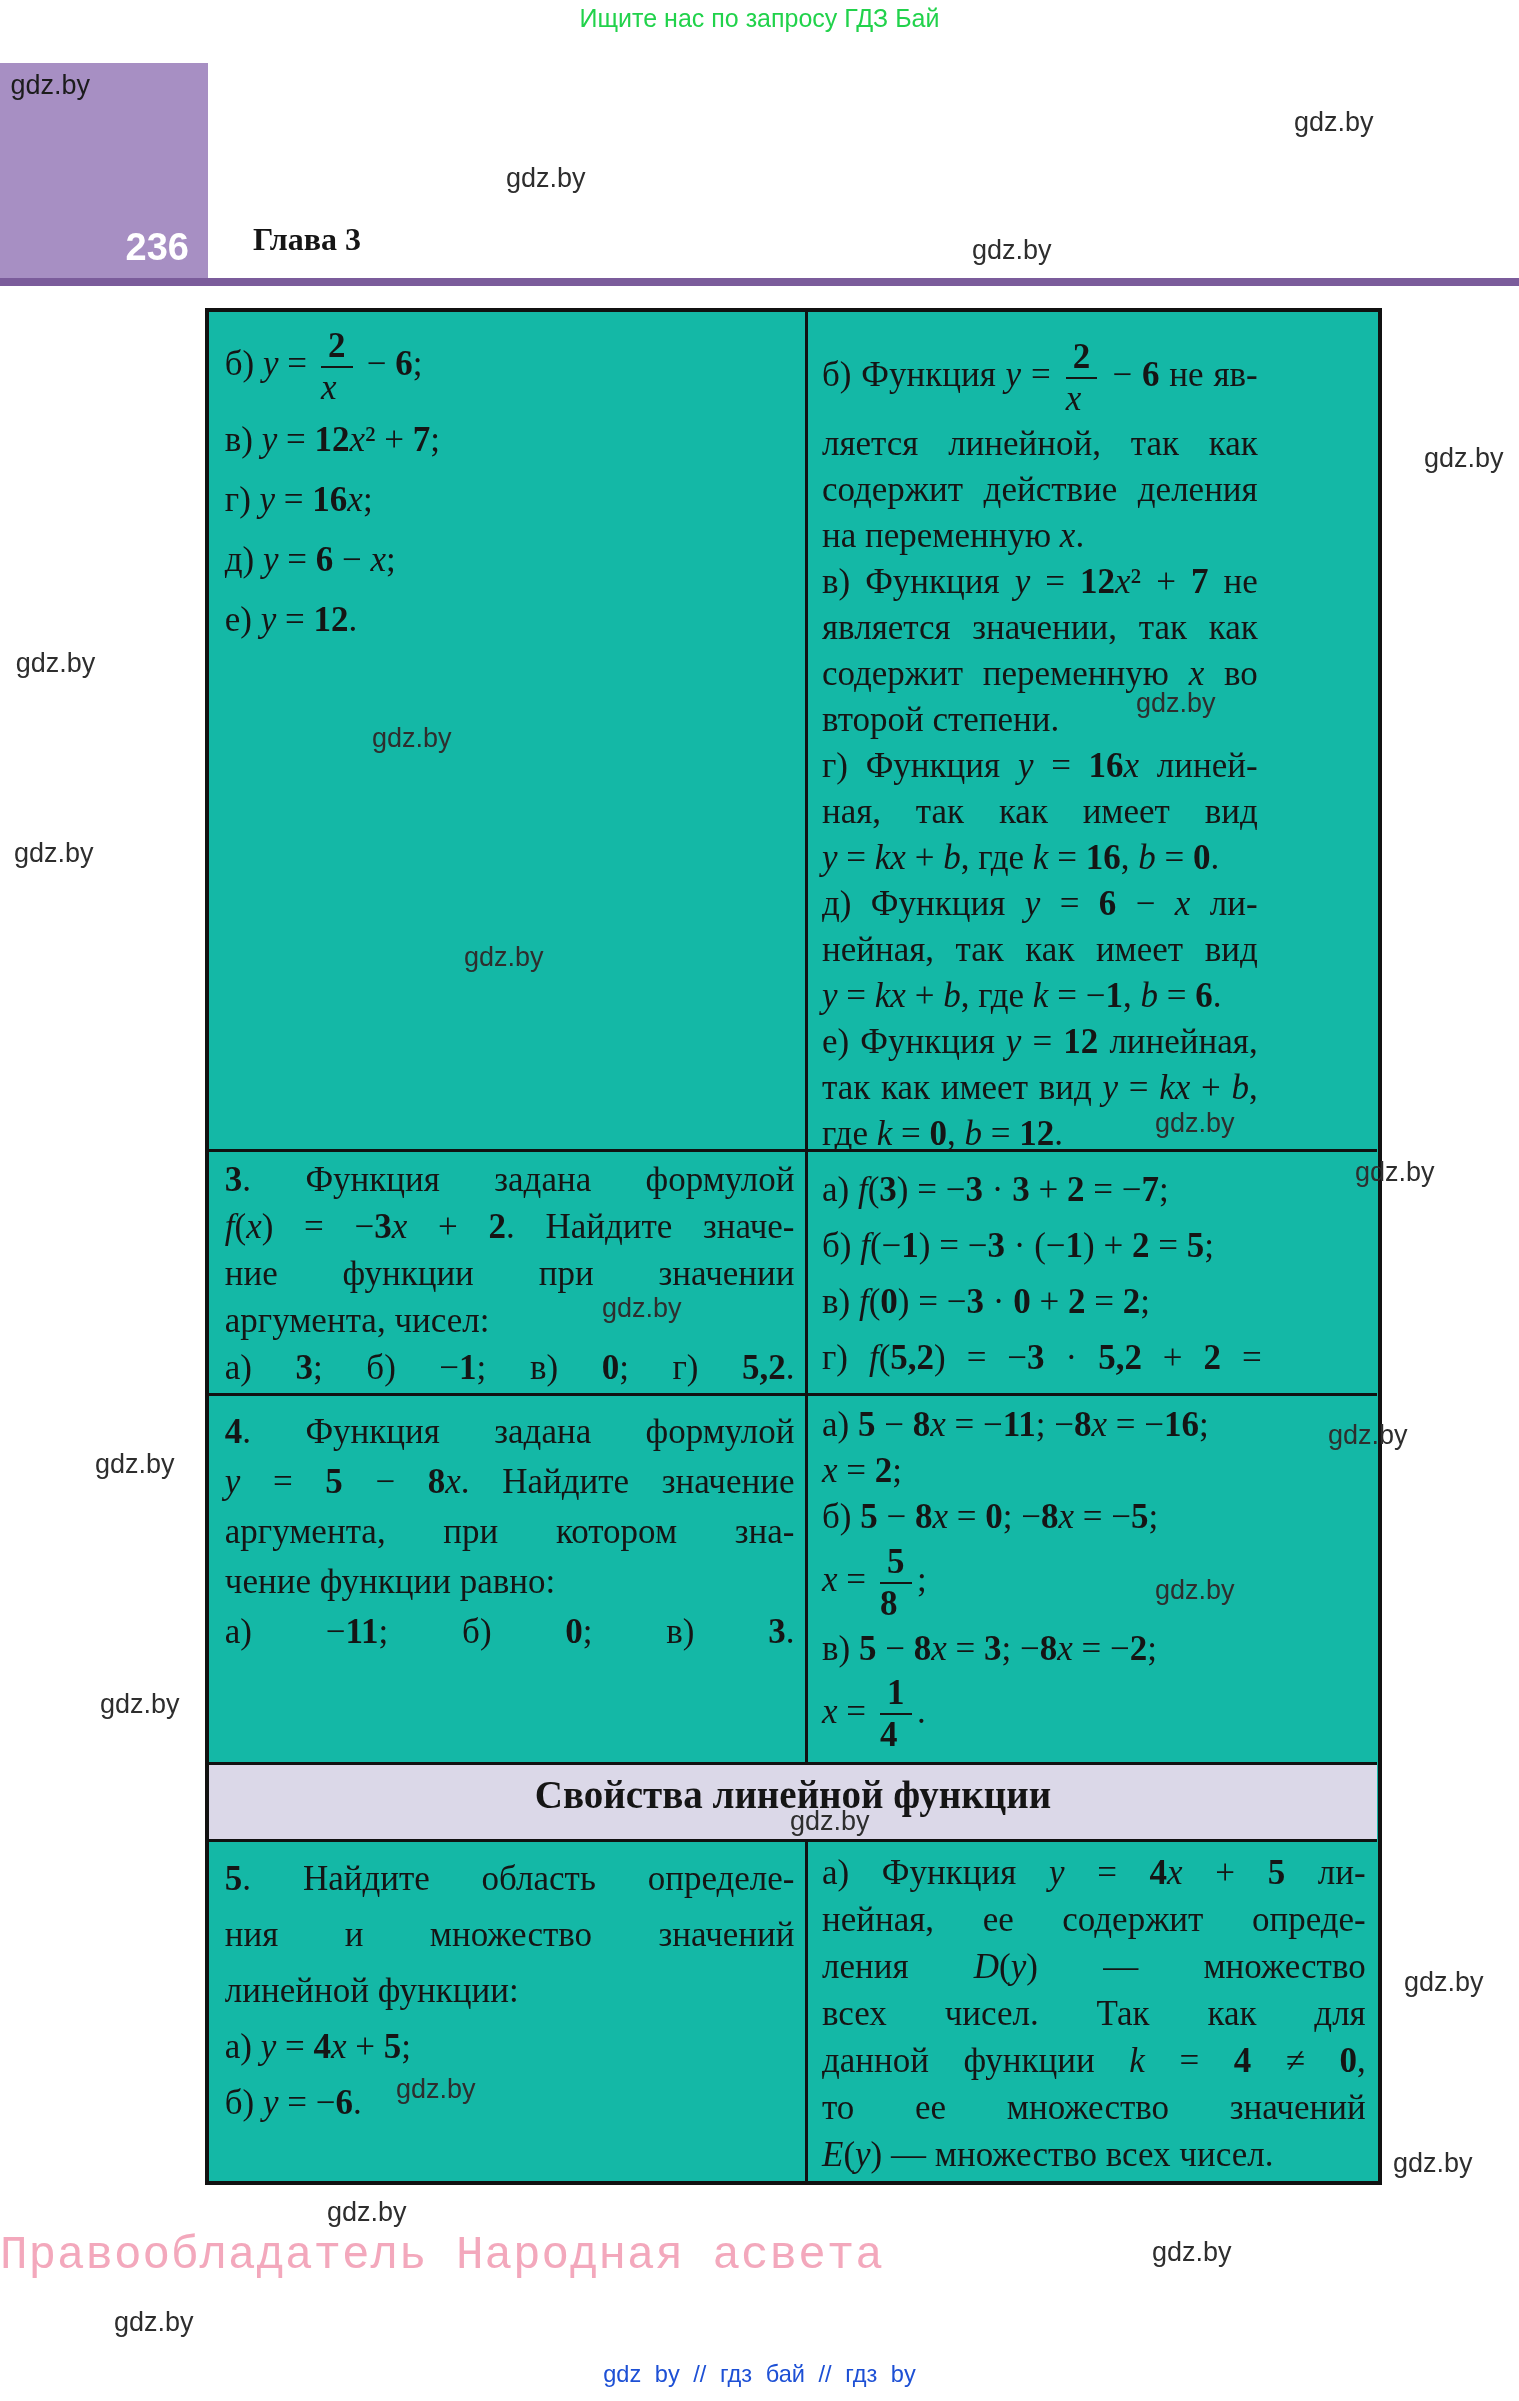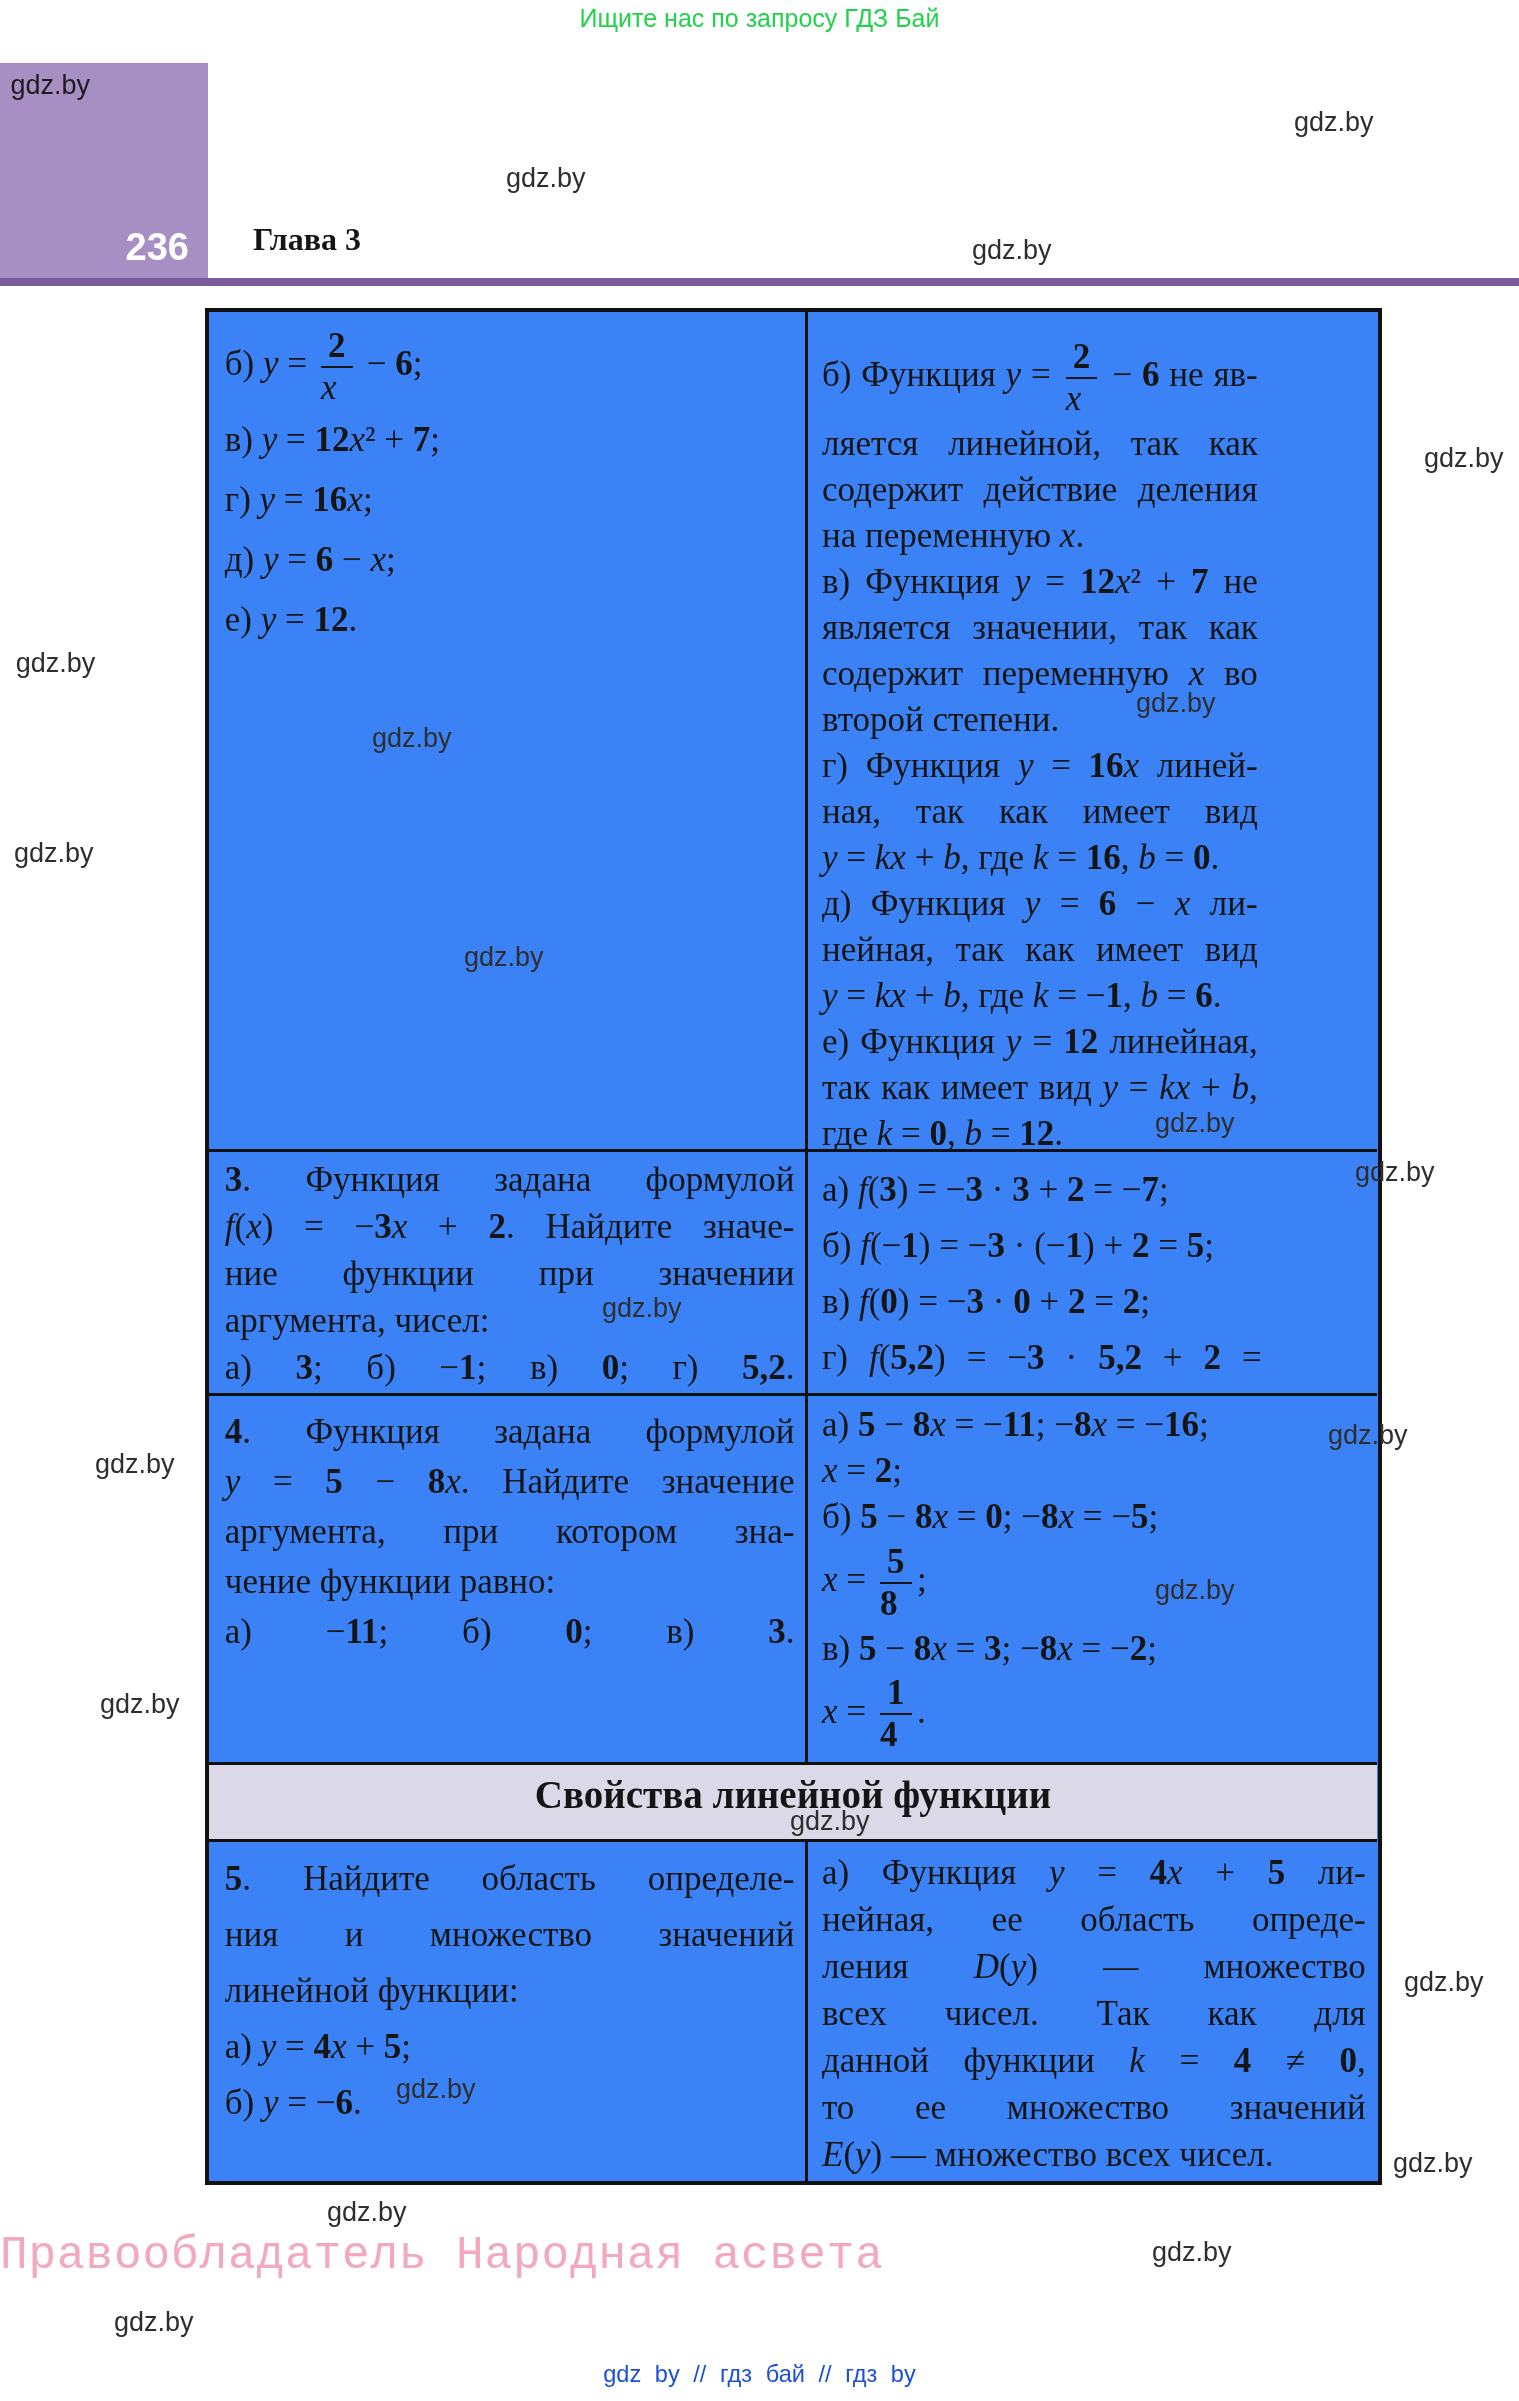--- a/index.html
+++ b/index.html
@@ -9,21 +9,21 @@
         font-family:"Liberation Sans","DejaVu Sans",sans-serif;font-size:25px;color:#21d24b;}
   .purple-block{position:absolute;left:0;top:63px;width:208px;height:215px;background:#a78fc3;}
   .block-wm{position:absolute;left:10.5px;top:7px;font-family:"Liberation Sans","DejaVu Sans",sans-serif;
         font-size:27px;color:#1c1c1c;}
   .pagenum{position:absolute;right:19px;bottom:8.8px;font-family:"Liberation Sans","DejaVu Sans",sans-serif;
         font-size:38px;font-weight:700;color:#ffffff;}
   .chapter{position:absolute;left:253px;top:221px;font-size:32px;font-weight:700;}
   .purple-rule{position:absolute;left:0;top:278px;width:100%;height:7.9px;background:#7b5c9b;}
 
   .table{position:absolute;left:205px;top:308px;width:1177px;height:1877px;border:4.4px solid #111;
-        box-sizing:border-box;background:#3b82f6;}
+        box-sizing:border-box;background:#14b8a6;}
   .hline{position:absolute;left:0;width:1168px;height:2.6px;background:#111;}
   .h1{top:837px}.h2{top:1081px}.h3{top:1450px}.h4{top:1527px}
   .vline{position:absolute;left:596px;width:2.6px;background:#111;}
   .v1{top:0;height:1450px}.v2{top:1530px;height:339px}
   .band{position:absolute;left:0;top:1453px;width:1168px;height:74px;background:#dbd8e8;}
   .band-title{text-align:center;font-size:39px;font-weight:700;margin-top:7px;}
 
   .cell{position:absolute;box-sizing:border-box;font-size:35px;overflow:hidden;}
   .r1l{left:0;top:0;width:596px;height:837px;padding:12.3px 8.8px 0 15.8px;}
   .r1l .mline{line-height:60px;}
@@ -133,21 +133,21 @@
 
     <div class="cell r4l">
         <div class="mline"><b>5</b>. Найдите область определе-</div>
         <div class="mline">ния и множество значений</div>
         <div class="mline noj">линейной функции:</div>
         <div class="mline noj">а) <i>y</i> = <b>4</b><i>x</i> + <b>5</b>;</div>
         <div class="mline noj">б) <i>y</i> = −<b>6</b>.</div>
       </div>
     <div class="cell r4r">
         <div class="mline">а) Функция <i>y</i> = <b>4</b><i>x</i> + <b>5</b> ли-</div>
-        <div class="mline">нейная, ее область опреде-</div>
+        <div class="mline">нейная, ее содержит опреде-</div>
         <div class="mline">ления <i>D</i>(<i>y</i>) — множество</div>
         <div class="mline">всех чисел. Так как для</div>
         <div class="mline">данной функции <i>k</i> = <b>4</b> ≠ <b>0</b>,</div>
         <div class="mline">то ее множество значений</div>
         <div class="mline noj"><i>E</i>(<i>y</i>) — множество всех чисел.</div>
       </div>
 
     <div class="hline h1"></div>
     <div class="hline h2"></div>
     <div class="hline h3"></div>

